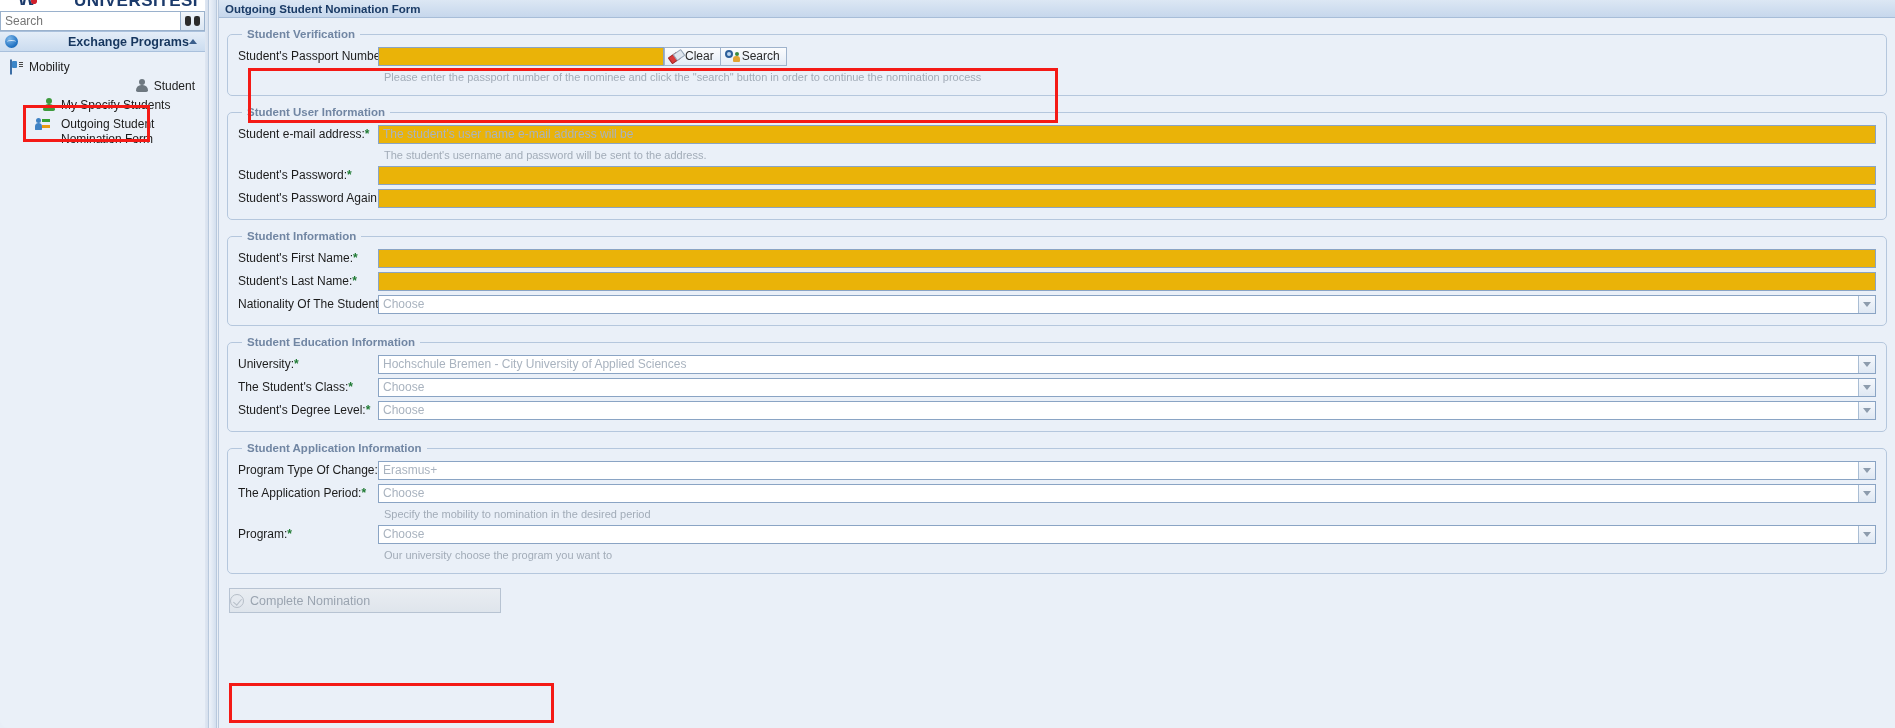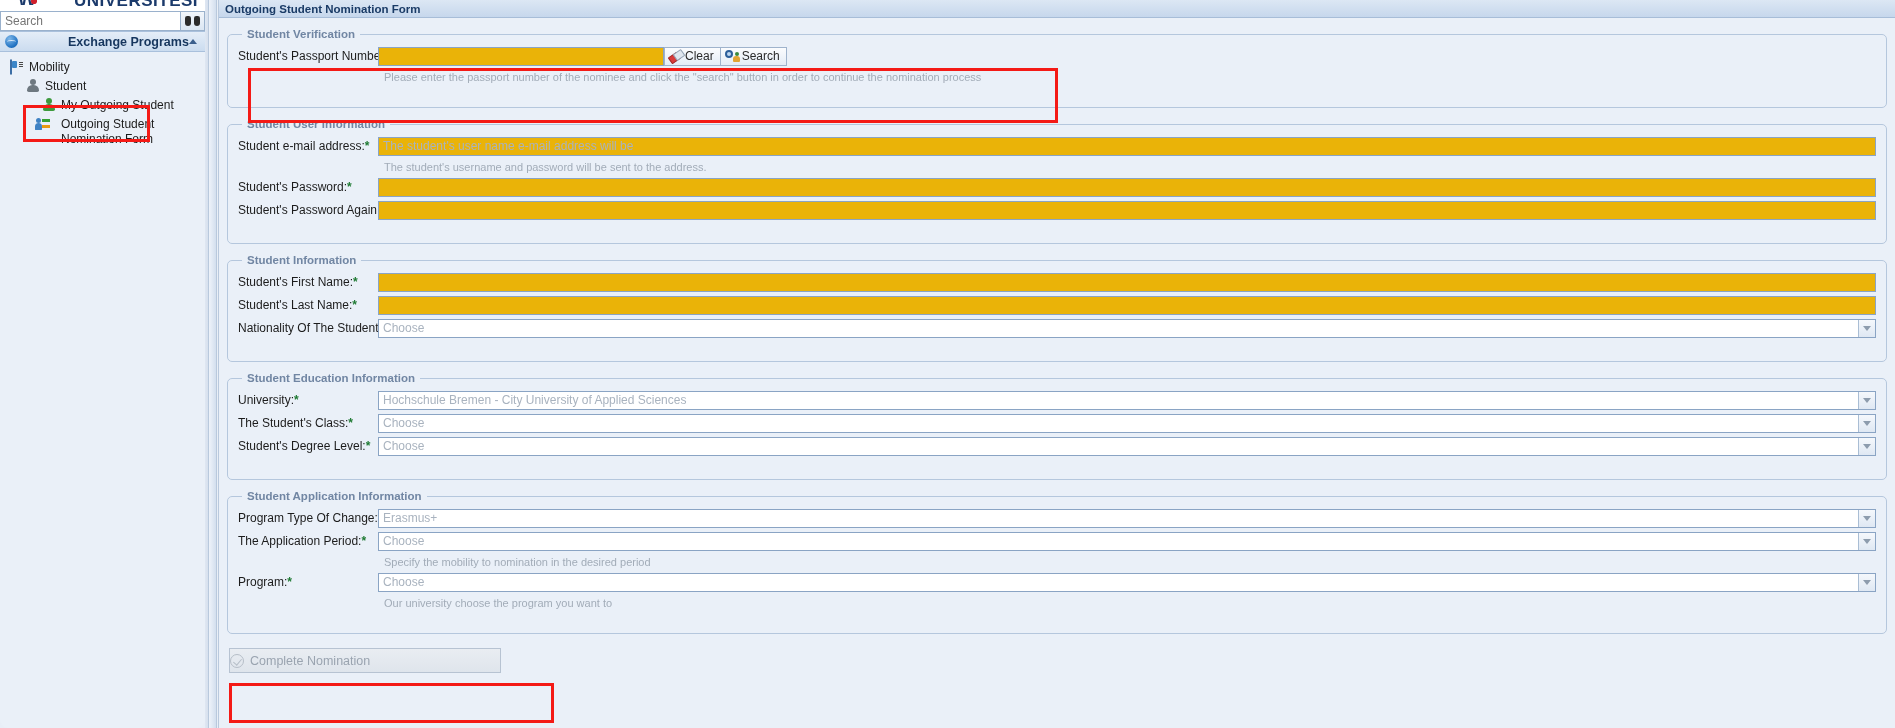--- a/index.html
+++ b/index.html
@@ -137,21 +137,21 @@
     display: flex;
     align-items: flex-start;
     font-size: 12px;
     color: #1c1c1c;
     line-height: 15px;
     padding: 2px 10px;
     cursor: pointer;
     position: relative;
   }
   .tnode-l1 { padding-left: 10px; }
-  .tnode-l2 { padding-left: 26px; }
+  .tnode-l2 { padding-left: 26px; justify-content: flex-end; }
   .tnode-l3 { padding-left: 42px; }
   .tnode-l4 { padding-left: 42px; }
   .tree-icon { flex: 0 0 16px; width: 16px; height: 15px; margin-right: 3px; position: relative; }
   .tree-label { white-space: normal; }
 
   
   .ic-card {
     width: 14px; height: 11px; margin-top: 2px;
     border: 1px solid #3c6ea5; background: #ffffff; border-radius: 1px;
     position: relative;
@@ -234,21 +234,21 @@
     padding: 10px 8px 0 8px;
     overflow: hidden;
     position: relative;
   }
 
   fieldset.card {
     border: 1px solid #b5c7dd;
     border-radius: 5px;
     background: #eaf0f8;
     margin: 0 0 10px 0;
-    padding: 6px 10px 20px 10px;
+    padding: 6px 10px 8px 10px;
     position: relative;
   }
   fieldset.card > legend {
     font-size: 11.5px;
     font-weight: bold;
     color: #7186a3;
     padding: 0 5px;
     margin-left: 4px;
   }
 
@@ -437,21 +437,21 @@
         <span class="tree-icon">
           <span class="ic-person ic-gray"><span class="head"></span><span class="body"></span></span>
         </span>
         <span class="tree-label">Student</span>
       </div>
 
       <div class="tree-node tnode-l3">
         <span class="tree-icon">
           <span class="ic-person ic-green"><span class="head"></span><span class="body"></span></span>
         </span>
-        <span class="tree-label">My Outgoing Student</span>
+        <span class="tree-label">My Specify Students</span>
       </div>
 
       <div class="tree-node tnode-l4">
         <span class="tree-icon">
           <span class="ic-exchange">
             <span class="arr1"></span><span class="arr2"></span>
             <span class="mini">
                 <span class="h"></span>
                 <span class="b"></span>
               </span>

